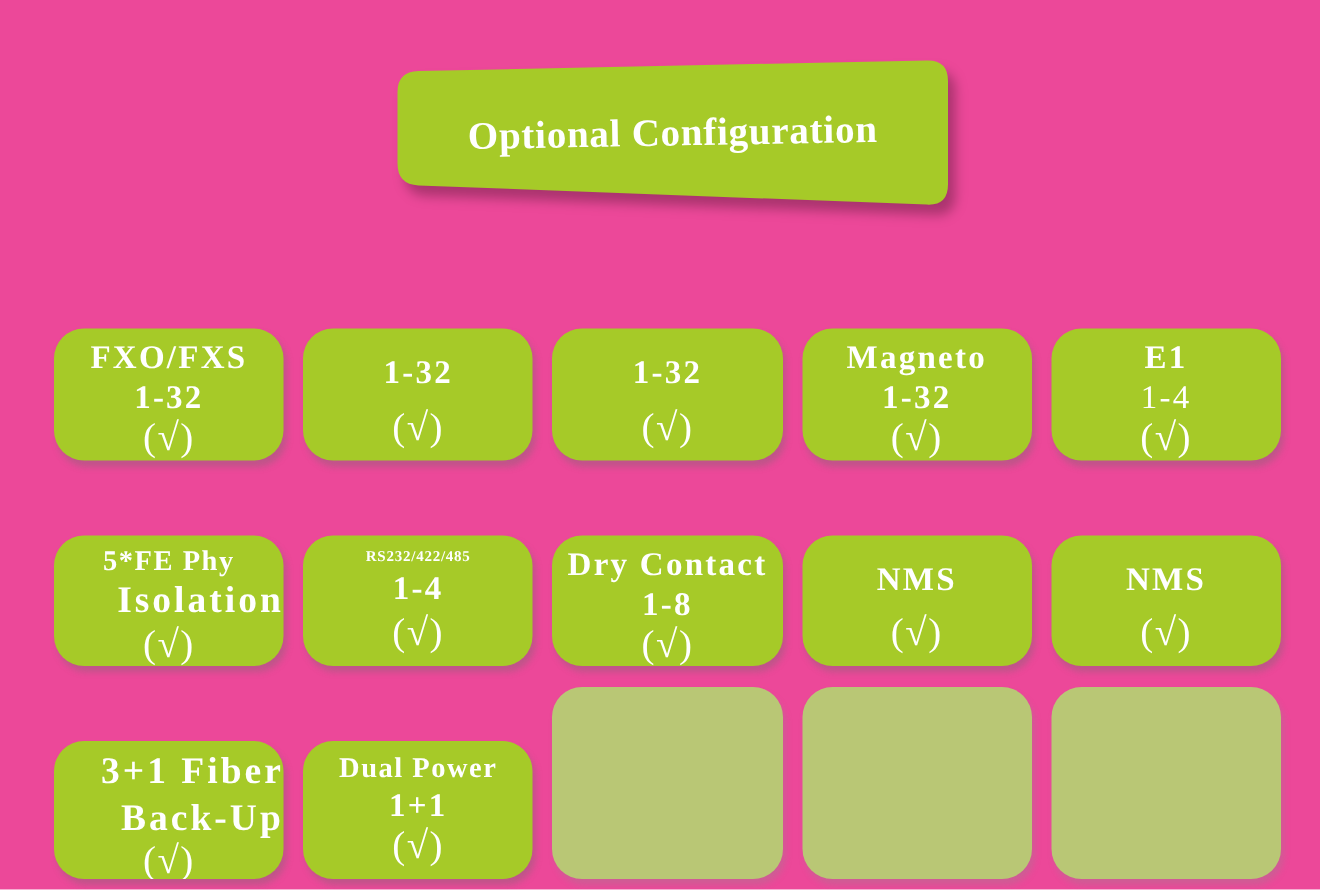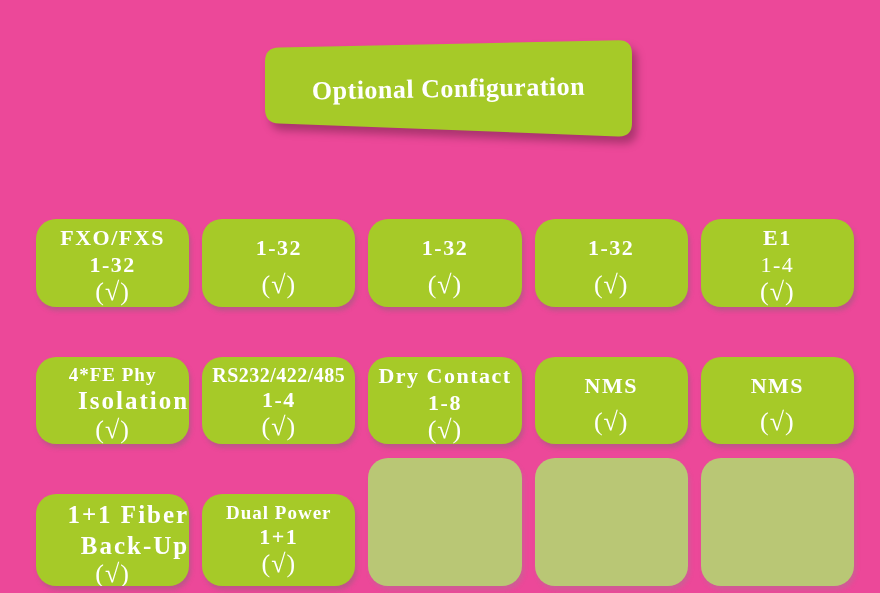--- a/index.html
+++ b/index.html
@@ -84,21 +84,21 @@
     flex: 1;
     display: flex;
     flex-direction: column;
     justify-content: center;
     padding-top: 6px;
   }
   .line { line-height: 1.22; white-space: nowrap; }
   .line-xl { font-size: 25px; font-weight: bold; letter-spacing: 2px; text-align: right; }
   .line-lg { font-size: 22px; font-weight: bold; letter-spacing: 1.5px; }
   .line-md { font-size: 19px; font-weight: bold; letter-spacing: 1px; }
-  .line-sm { font-size: 20px; font-weight: bold; letter-spacing: 0.5px; }
+  .line-sm { font-size: 10px; font-weight: bold; letter-spacing: 0.5px; }
   .line-rg { font-size: 22px; font-weight: normal; letter-spacing: 1.5px; }
   .tile-check {
     font-size: 26px;
     font-weight: 300;
     line-height: 1;
     padding-bottom: 9px;
     letter-spacing: 1px;
   }
 </style>
 </head>
@@ -137,34 +137,35 @@
         <div class="tile-check">(√)</div>
       </div>
       <div class="tile tile-active">
         <div class="tile-main">
           <div class="line line-lg">1-32</div>
         </div>
         <div class="tile-check">(√)</div>
       </div>
       <div class="tile tile-active">
         <div class="tile-main">
+          <div class="line line-lg">Magneto</div>
           <div class="line line-lg">1-32</div>
         </div>
         <div class="tile-check">(√)</div>
       </div>
       <div class="tile tile-active">
         <div class="tile-main">
           <div class="line line-lg">E1</div>
           <div class="line line-rg">1-4</div>
         </div>
         <div class="tile-check">(√)</div>
       </div>
       <div class="tile tile-active">
         <div class="tile-main">
-          <div class="line line-md">4*FE Phy</div>
+          <div class="line line-md">5*FE Phy</div>
           <div class="line line-xl">Isolation</div>
         </div>
         <div class="tile-check">(√)</div>
       </div>
       <div class="tile tile-active">
         <div class="tile-main">
           <div class="line line-sm">RS232/422/485</div>
           <div class="line line-lg">1-4</div>
         </div>
         <div class="tile-check">(√)</div>
@@ -183,21 +184,21 @@
         <div class="tile-check">(√)</div>
       </div>
       <div class="tile tile-active">
         <div class="tile-main">
           <div class="line line-lg">NMS</div>
         </div>
         <div class="tile-check">(√)</div>
       </div>
       <div class="tile tile-active">
         <div class="tile-main">
-          <div class="line line-xl">1+1 Fiber</div>
+          <div class="line line-xl">3+1 Fiber</div>
           <div class="line line-xl">Back-Up</div>
         </div>
         <div class="tile-check">(√)</div>
       </div>
       <div class="tile tile-active">
         <div class="tile-main">
           <div class="line line-md">Dual Power</div>
           <div class="line line-lg">1+1</div>
         </div>
         <div class="tile-check">(√)</div>

